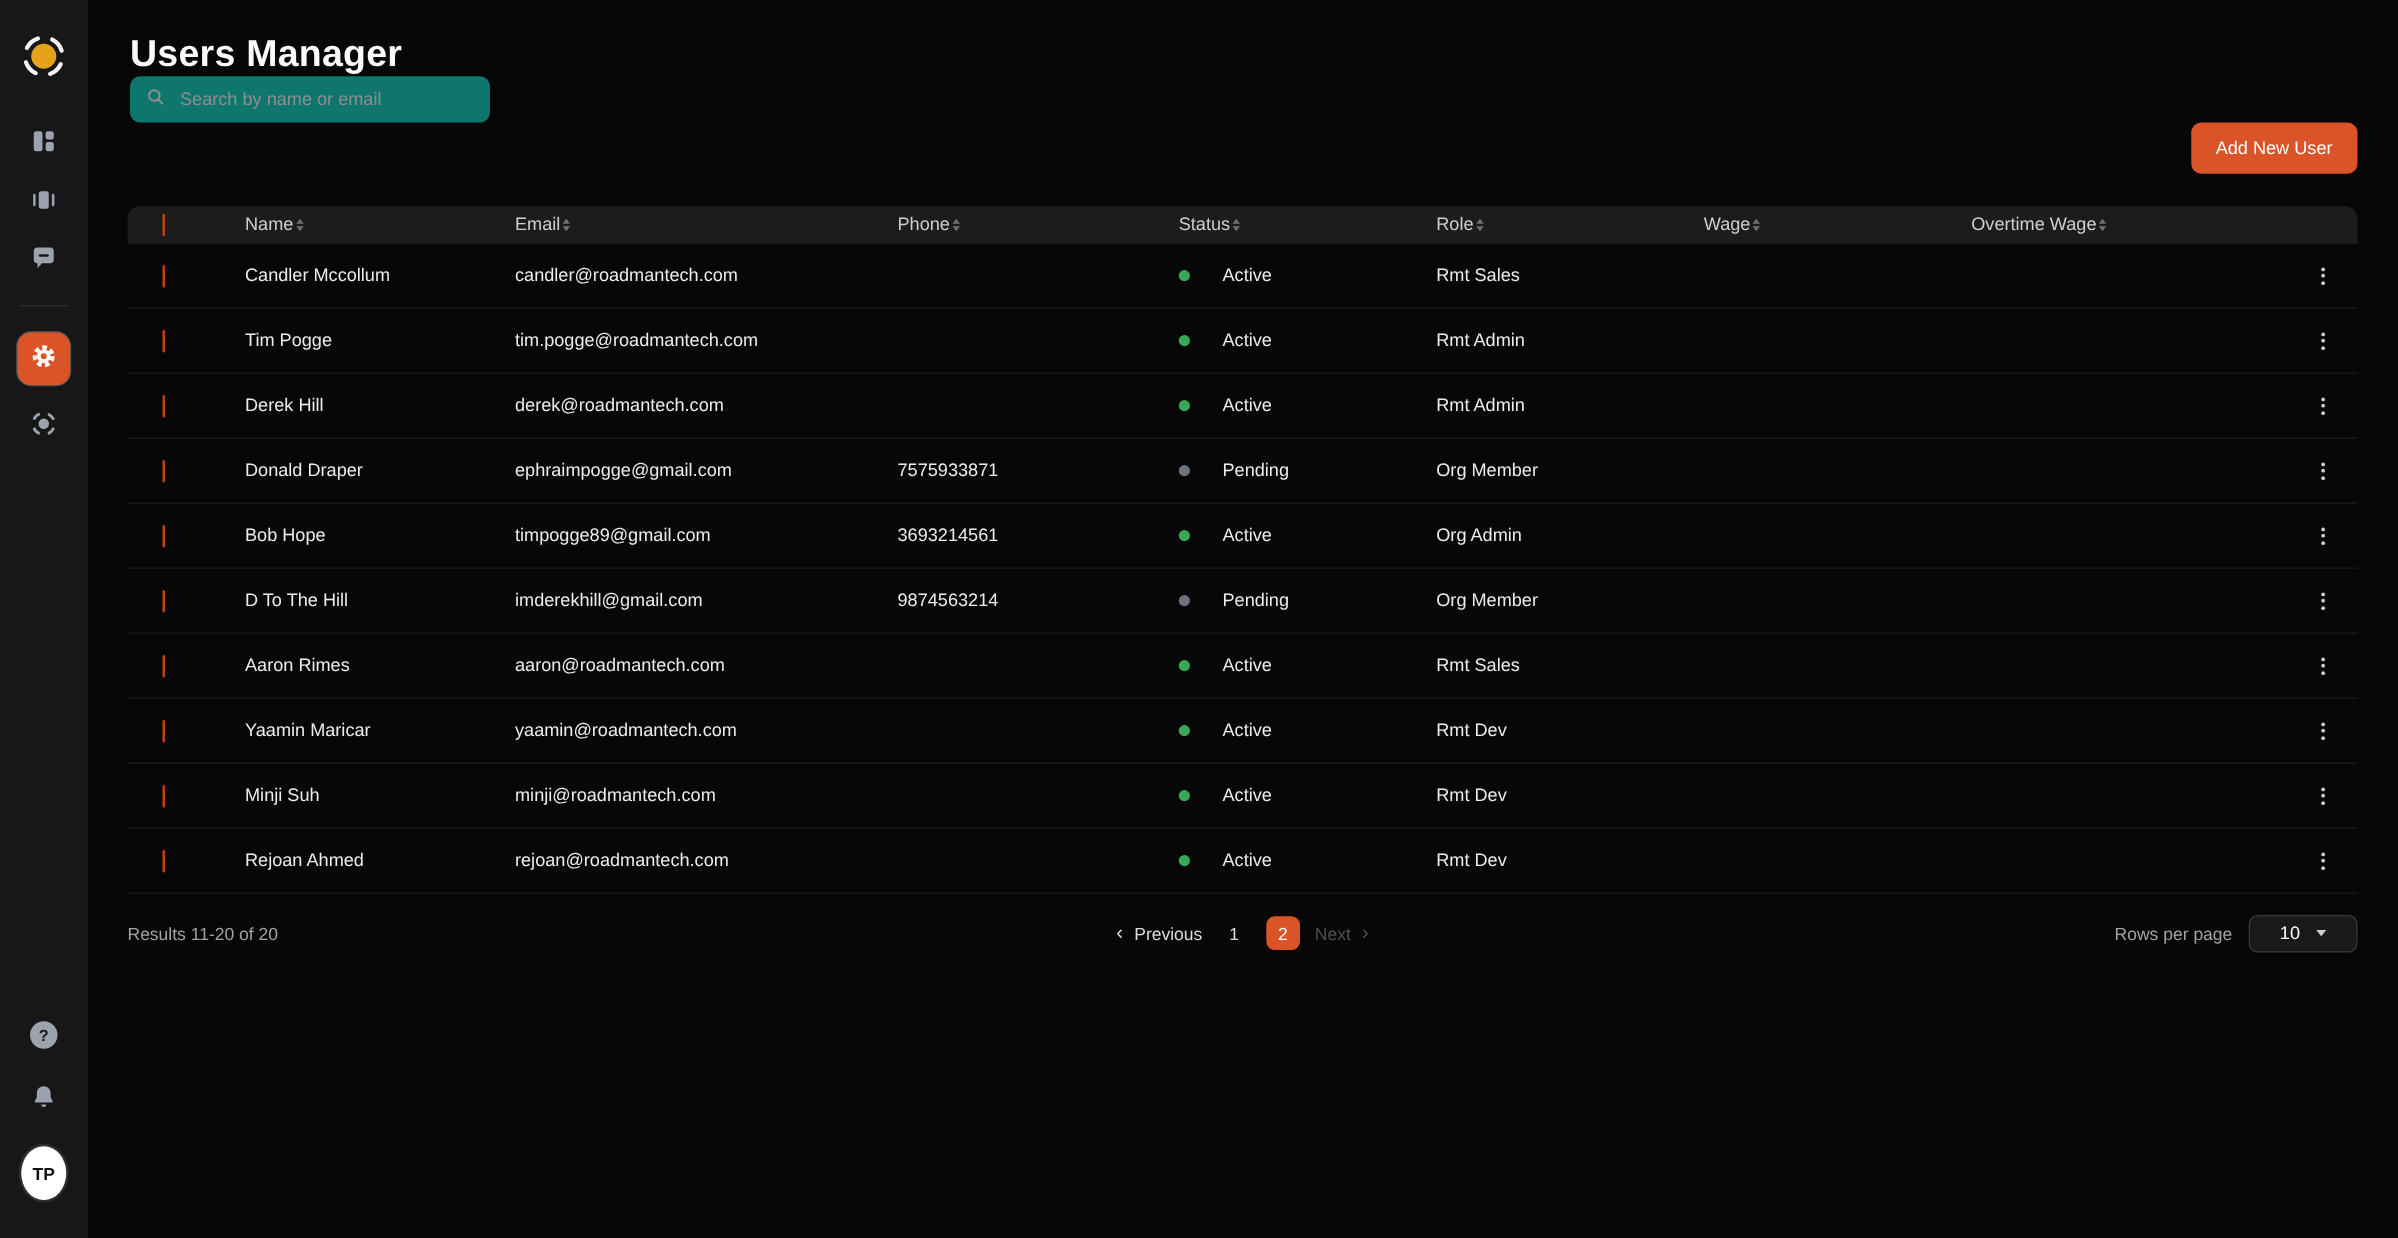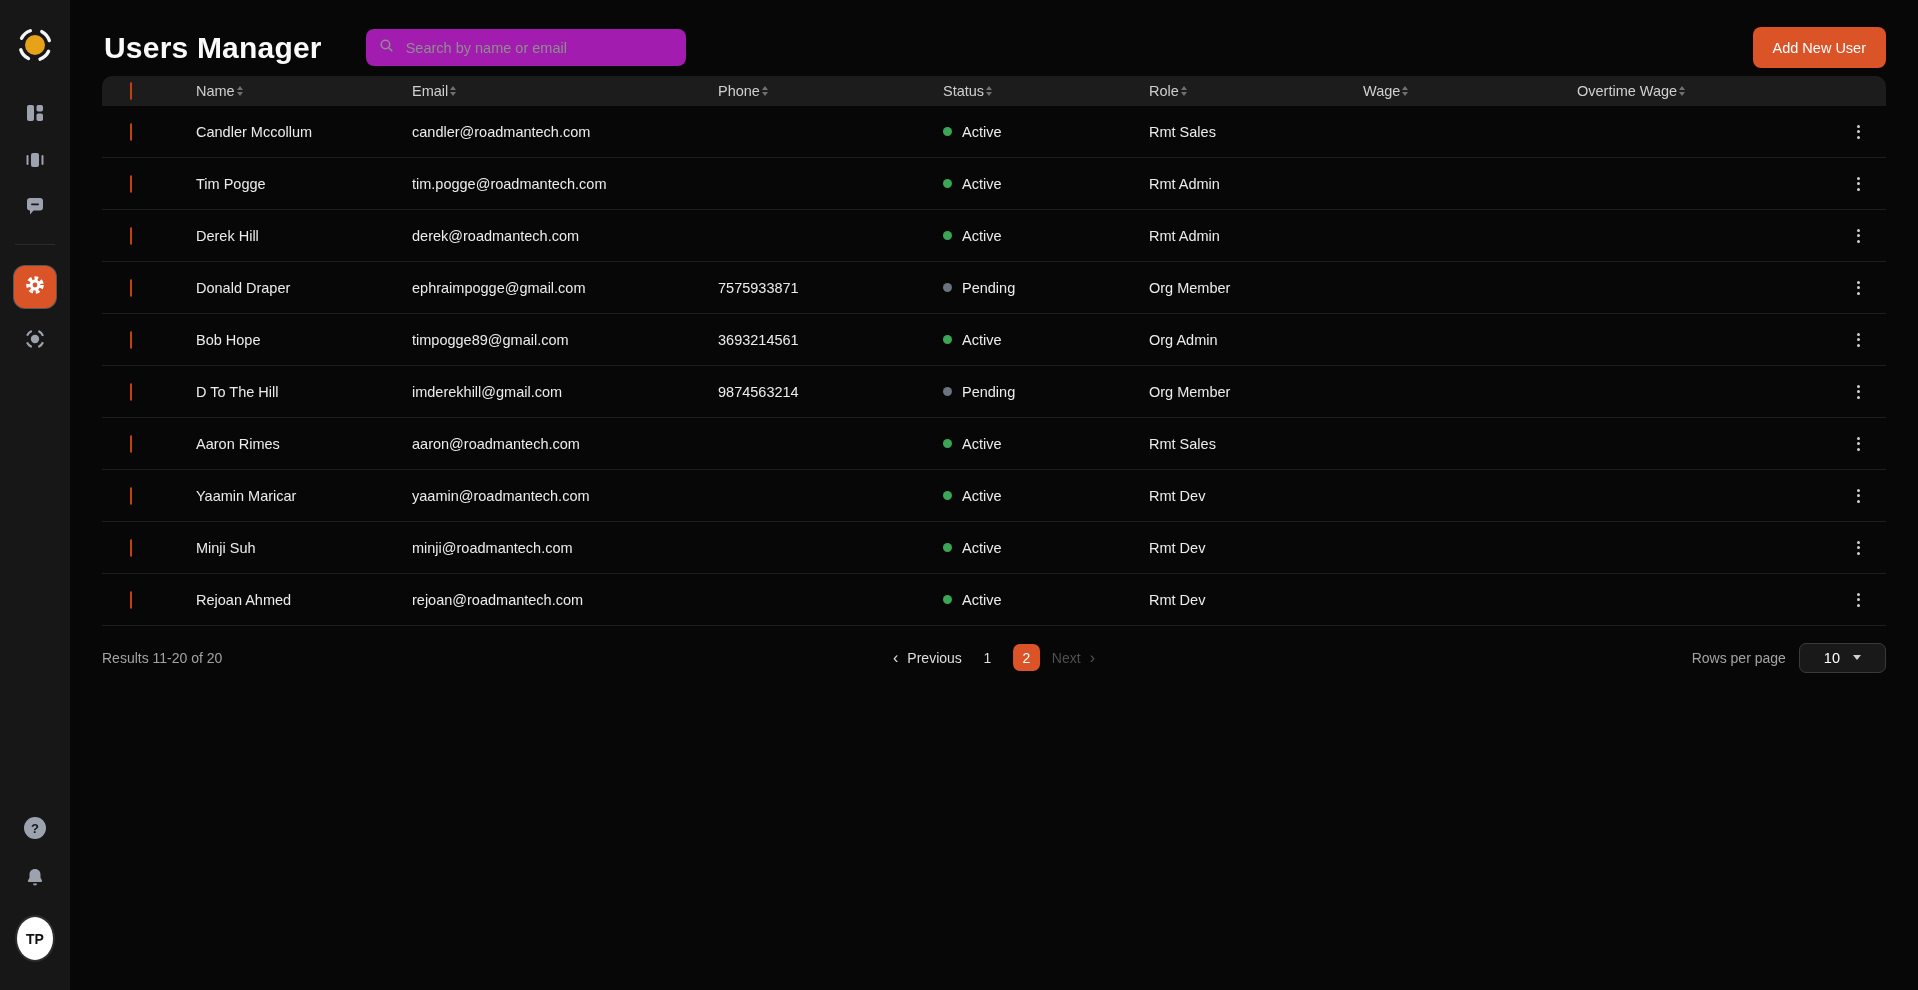--- a/index.html
+++ b/index.html
@@ -34,25 +34,25 @@
   }
   .bell { width:24px; height:24px; cursor:pointer; }
   .avatar {
     width:36px; height:43px; border-radius:50%; background:#ffffff; color:#111;
     font-weight:bold; font-size:14px; display:flex; align-items:center; justify-content:center;
     box-shadow:0 0 0 2px #2e2e2e; cursor:pointer;
   }
 
   
   .main { margin-left:70px; }
-  .topbar { display:flex; align-items:center; padding:27px 32px 8px 34px; }
+  .topbar { display:flex; padding:27px 32px 26px 34px;flex-direction:column; }
   .page-title { font-size:30px; font-weight:bold; letter-spacing:.2px; margin:0 44px 0 0; color:#fafafa; }
   .search-box {
     display:flex; align-items:center; gap:9px;
-    background:#a21caf; border-radius:8px; height:37px; width:320px; padding:0 12px;
+    background:#0f766e; border-radius:8px; height:37px; width:288px; padding:0 12px;
   }
   .search-box svg { flex:0 0 auto; }
   .search-box input {
     background:transparent; border:none; outline:none; color:#e5e5e5;
     font-size:14.5px; width:100%; font-family:inherit;
   }
   .search-box input::placeholder { color:#8e8e8e; }
   .add-btn {
     margin-left:auto; background:#db5428; color:#fff; border:none; border-radius:8px;
     height:41px; padding:0 20px; font-size:14.5px; font-weight:500; font-family:inherit; cursor:pointer;
@@ -72,21 +72,21 @@
   .th { display:flex; align-items:center; gap:2px; cursor:pointer; }
   .sort { display:flex; flex-direction:column; gap:2px; }
   .sort i { display:block; width:0; height:0; border-left:3.5px solid transparent; border-right:3.5px solid transparent; }
   .sort .up { border-bottom:4px solid #707070; }
   .sort .dn { border-top:4px solid #707070; }
   .trow { height:52px; border-bottom:1px solid #1d1d1d; font-size:14.5px; color:#ececec; }
   .cb {
     width:17px; height:17px; border:1.5px solid #c2410c; border-radius:5px;
     background:rgba(194,65,12,.10); margin-left:28px; cursor:pointer;
   }
-  .status-cell { display:flex; align-items:center; }
+  .status-cell { display:flex; align-items:center;gap:16px; }
   .dot { width:9px; height:9px; border-radius:50%; display:inline-block; margin-right:10px; background:#6b7280; }
   .dot[data-status="Active"] { background:#3aa757; }
   .dot[data-status="Pending"] { background:#6b7280; }
   .kebab {
     justify-self:end; margin-right:22px; display:flex; flex-direction:column; gap:2.5px;
     padding:4px; cursor:pointer;
   }
   .kebab b { width:3px; height:3px; border-radius:50%; background:#d0d0d0; }
 
   

